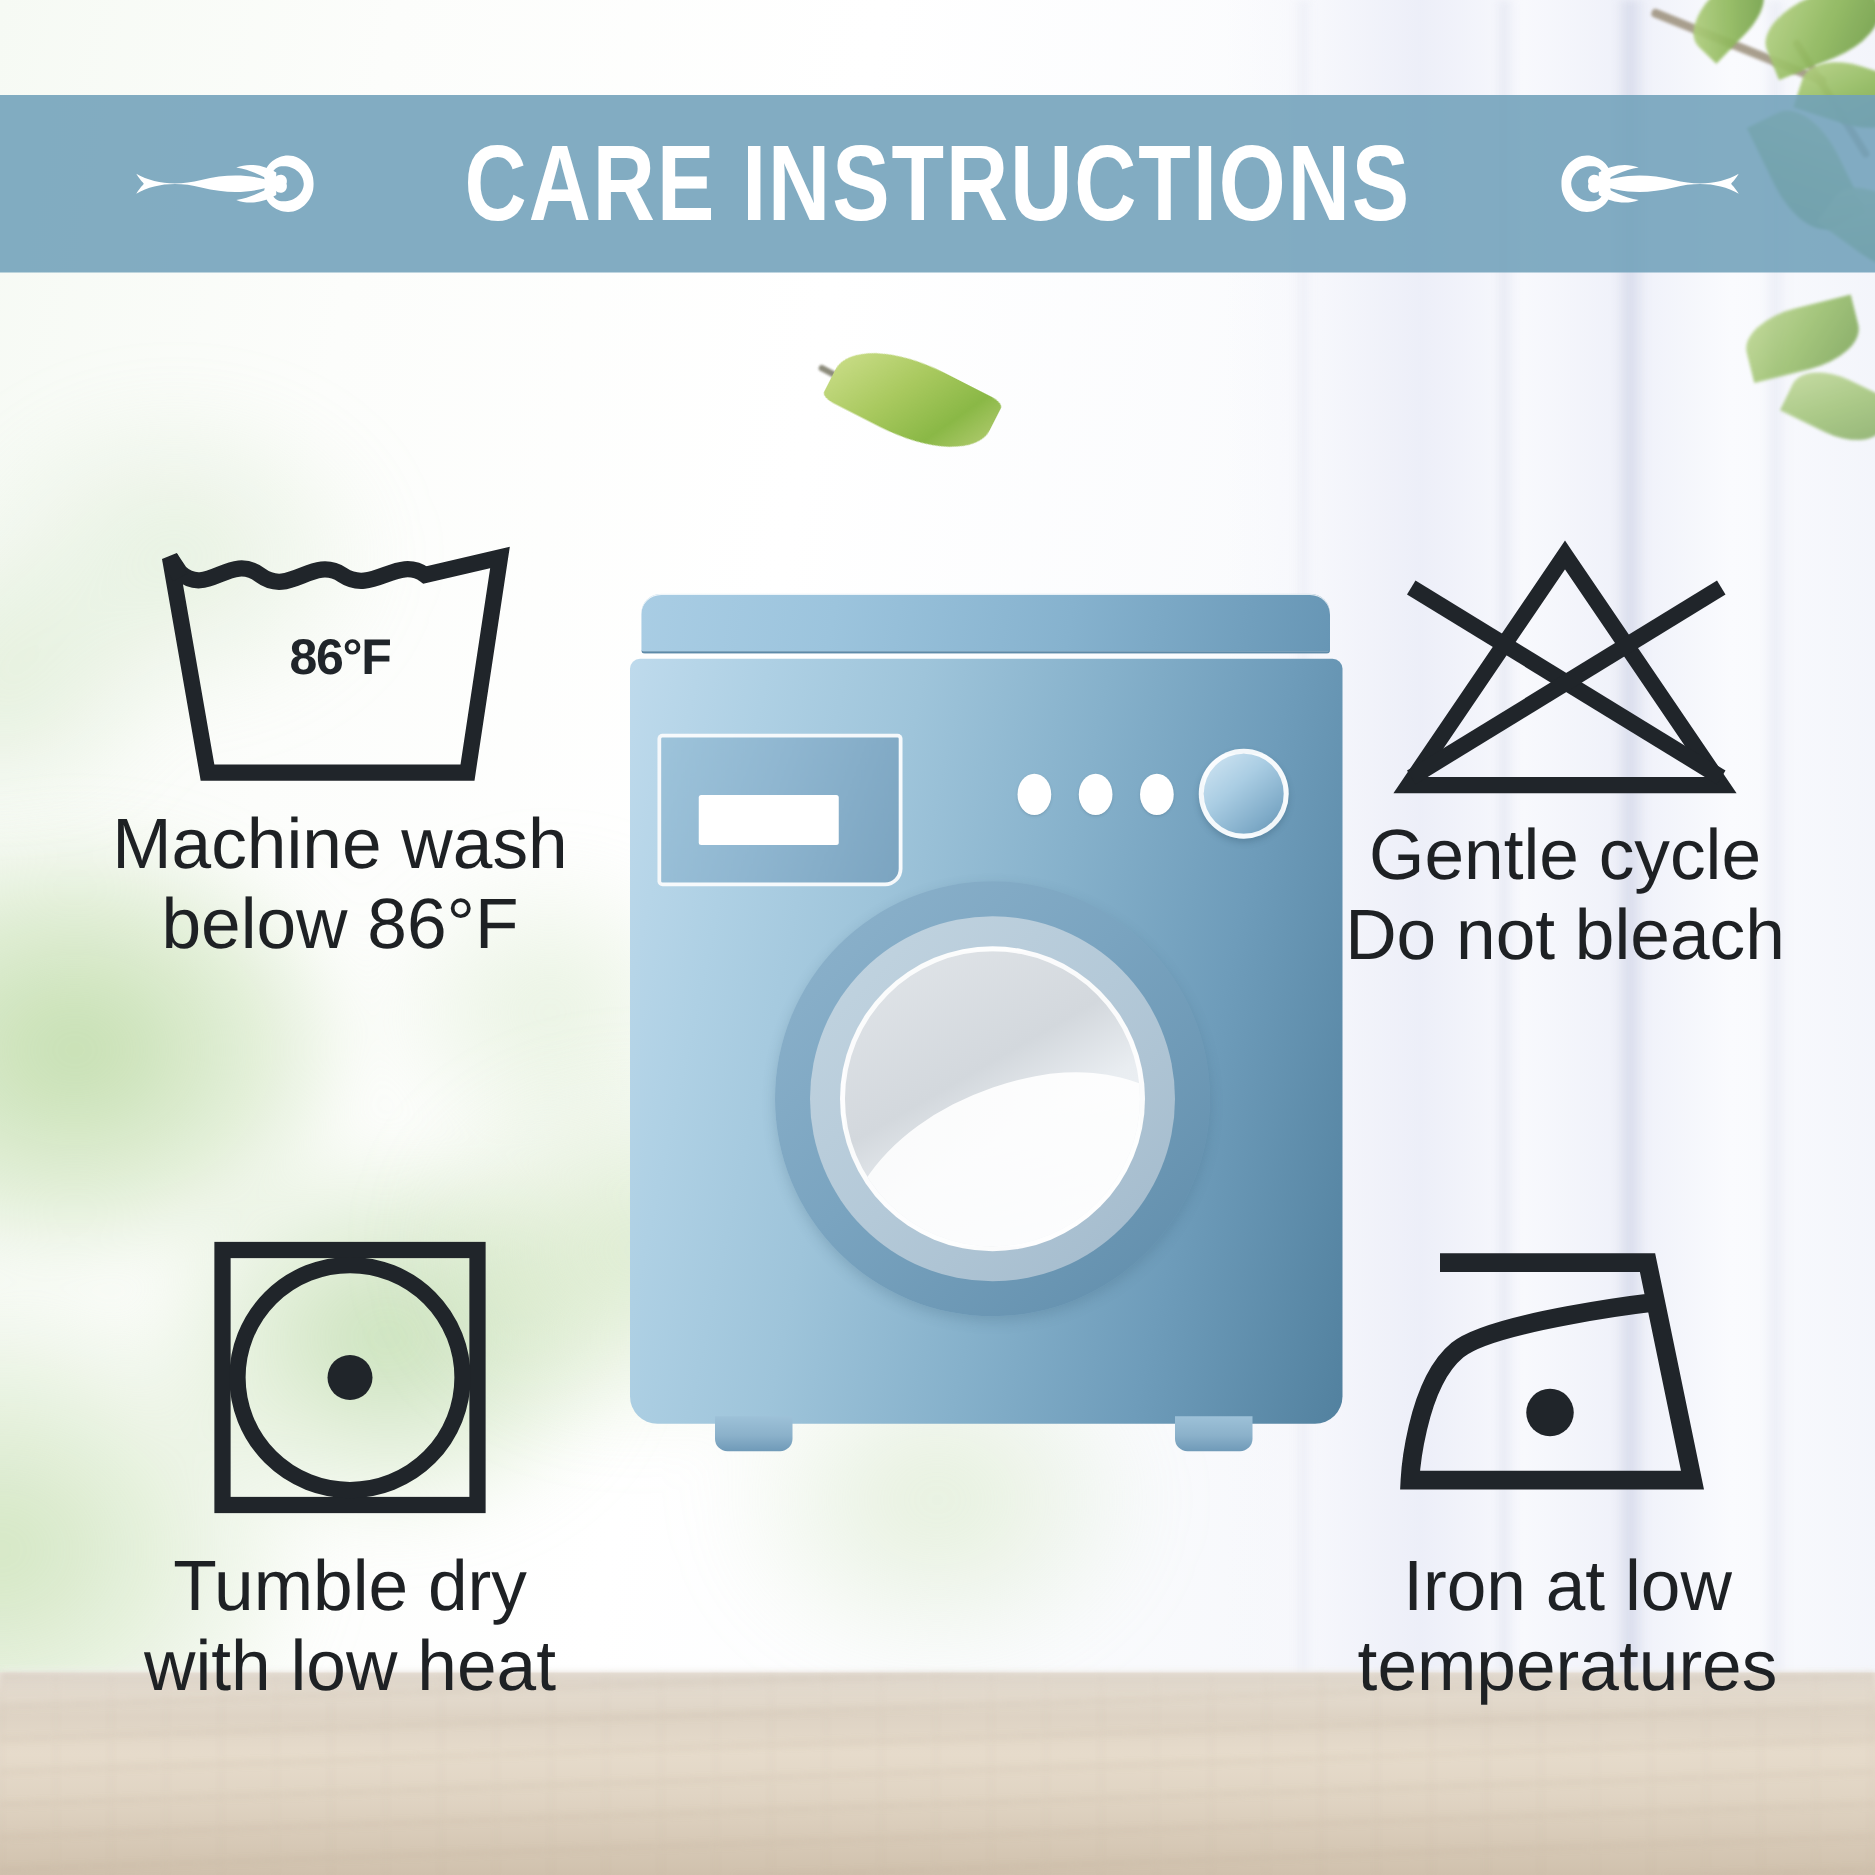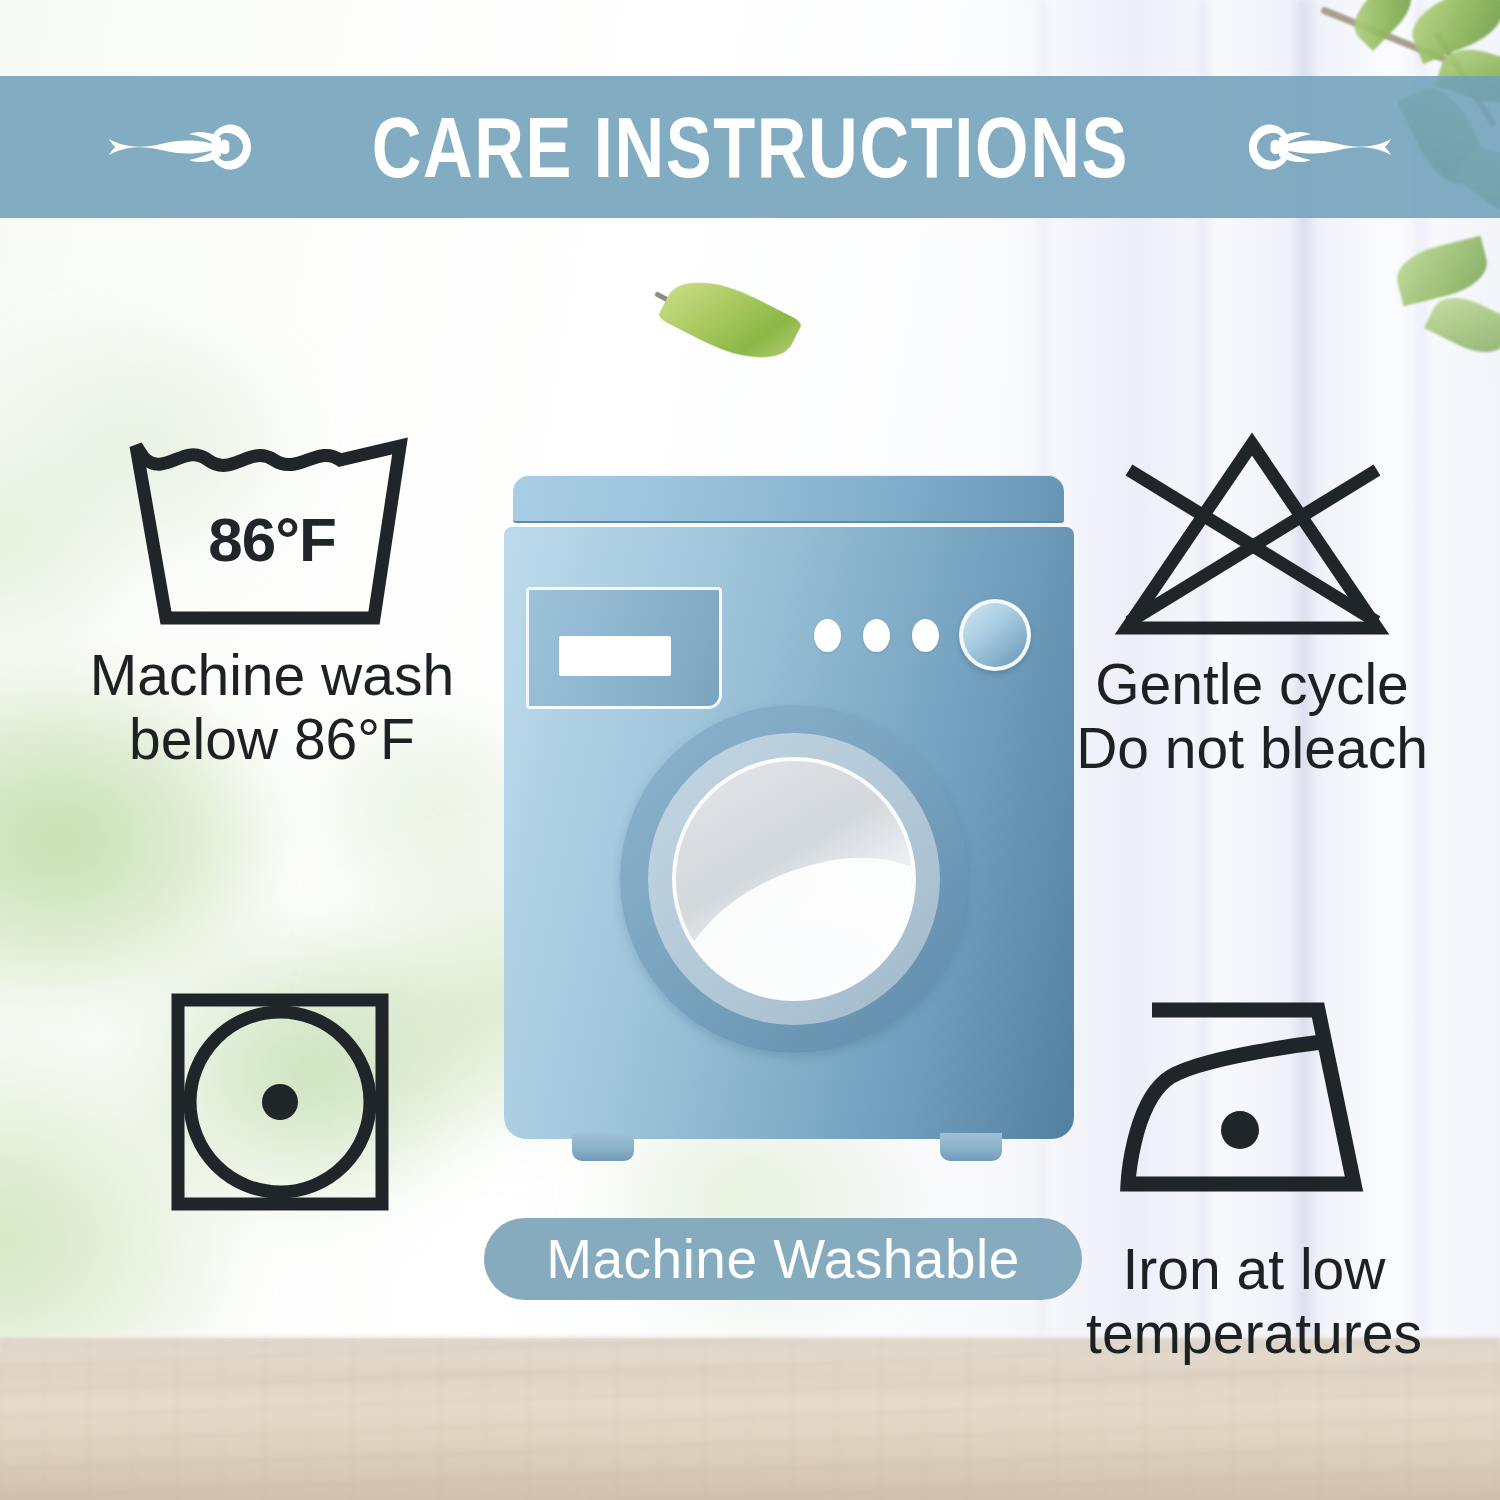--- a/index.html
+++ b/index.html
@@ -204,21 +204,21 @@
   .cell-wash   .cell-caption { }
   .cell-bleach .cell-caption { margin-top: 9px; }
   .cell-dry    .cell-caption { margin-top: 22px; }
   .cell-iron   .cell-caption { margin-top: 22px; }
 
   .tub-temp {
     position: absolute;
     left: 0; right: 0;
     top: 72px;
     text-align: center;
-    font-size: 62px;
+    font-size: 40px;
     font-weight: 700;
     color: #20252a;
     letter-spacing: -1px;
   }
 
   
   .machine { position: absolute; left: 500px; top: 475px; width: 580px; height: 720px; }
 
   .m-lid {
     position: absolute; left: 13px; top: 0;
@@ -403,20 +403,22 @@
   </div>
 
   <div class="cell cell-dry">
     <div class="sym-wrap" style="height:228px;">
       <svg width="228" height="228" viewBox="0 0 228 228">
         <rect x="12" y="12" width="204" height="204" fill="none" stroke="#20252a" stroke-width="13"></rect>
         <circle cx="114" cy="114" r="90" fill="none" stroke="#20252a" stroke-width="13"></circle>
         <circle cx="114" cy="114" r="18" fill="#20252a"></circle>
       </svg>
     </div>
+    <div class="cell-caption">Tumble dry
+with low heat</div>
   </div>
 
   <div class="cell cell-iron">
     <div class="sym-wrap" style="height:228px;">
       <svg width="296" height="228" viewBox="0 0 296 228">
         <path d="M46 22 L212 22 L248 196 L22 196 C22 196 26 120 60 92 C88 69 216 54 216 54" fill="none" stroke="#20252a" stroke-width="15" stroke-linejoin="miter" stroke-linecap="butt"></path>
         <circle cx="134" cy="142" r="19" fill="#20252a"></circle>
       </svg>
     </div>
     <div class="cell-caption">Iron at low
@@ -440,17 +442,14 @@
           <div class="m-door-glass">
             <div class="m-glass-sheen"></div>
           </div>
         </div>
       </div>
     </div>
     <div class="m-foot left"></div>
     <div class="m-foot right"></div>
   </div>
 
-  <div class="pill">
-    <span class="pill-label">Machine Washable</span>
-  </div>
 
 </div>
 
 </body></html>

